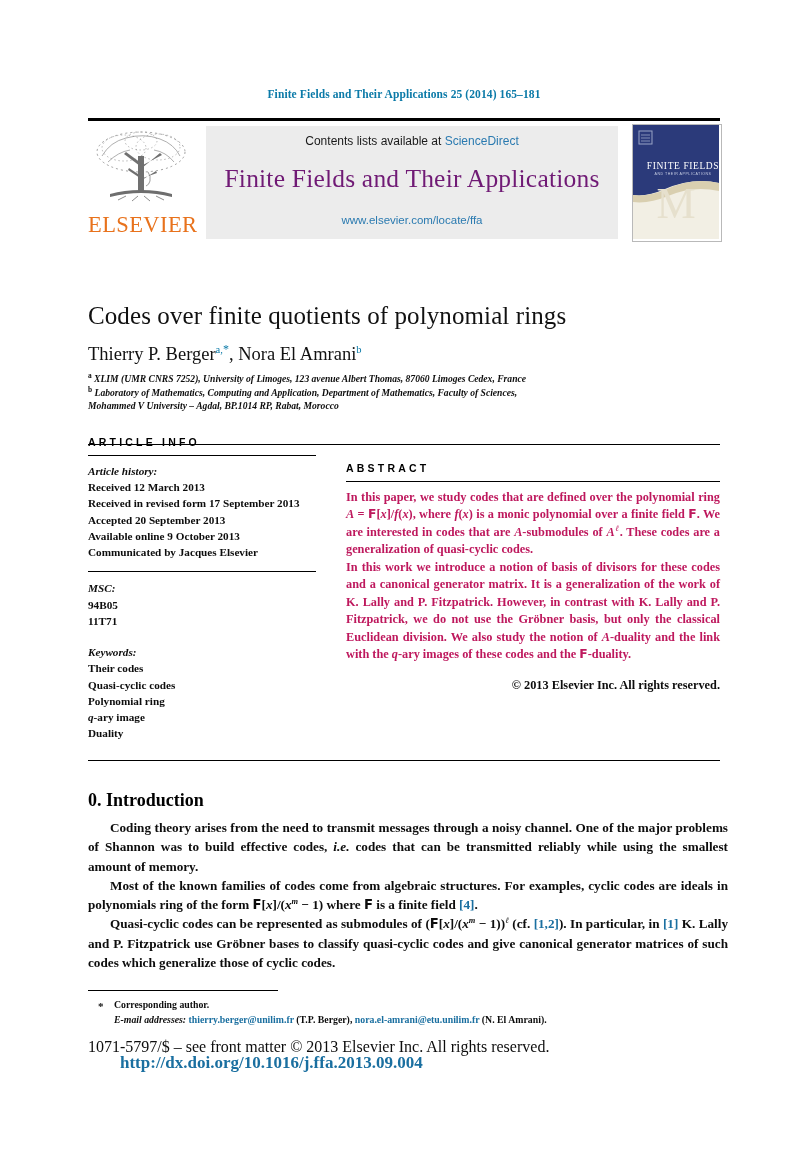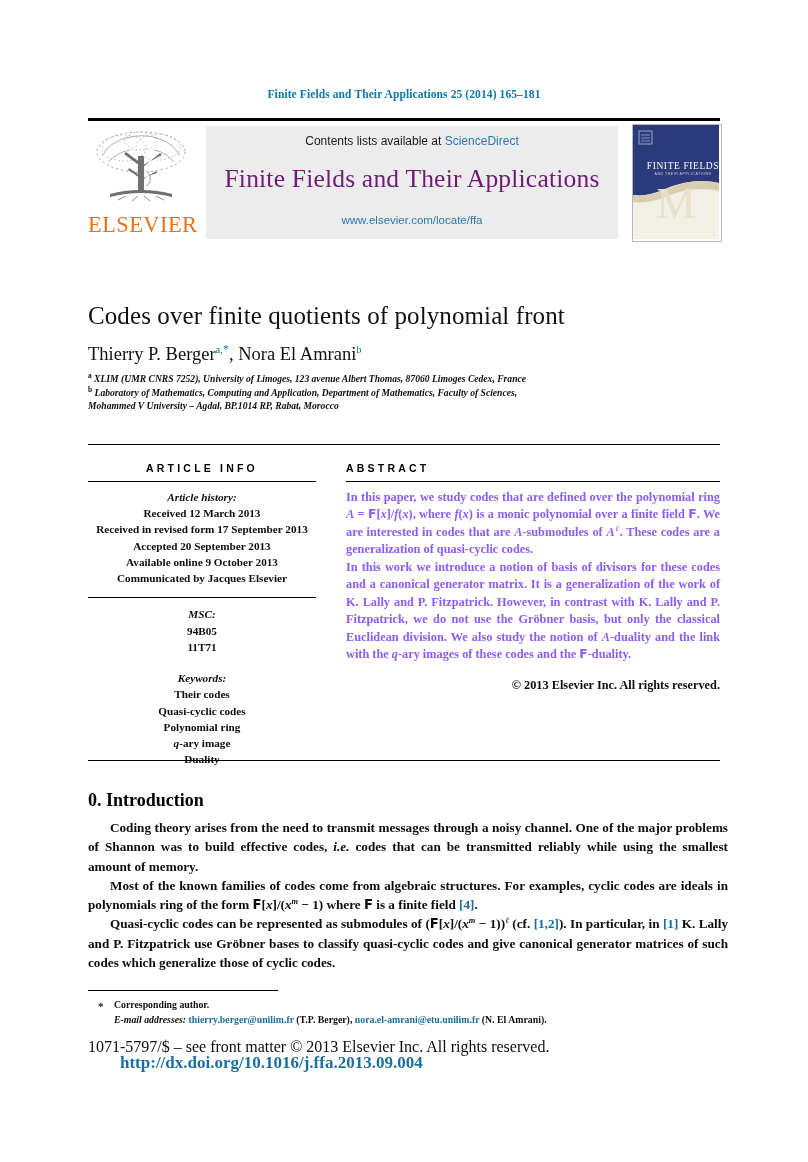--- a/index.html
+++ b/index.html
@@ -165,23 +165,22 @@
     border-top: 1px solid #000;
   }
   .band-bottom {
     position: absolute;
     left: 88px; top: 760px;
     width: 632px;
     border-top: 1px solid #000;
   }
   .col-info {
     position: absolute;
-    left: 88px; top: 462px;
+    left: 88px; top: 436px;
     width: 228px;
-    text-align: center;
   }
   .col-abs {
     position: absolute;
     left: 346px; top: 462px;
     width: 374px;
   }
   .sec-head {
     font-family: "Liberation Sans", sans-serif;
     font-size: 10.5px;
     font-weight: bold;
@@ -206,21 +205,21 @@
   }
   .info-block .it {
     font-style: italic;
   }
   .kw-gap { height: 15px; }
   .abs-p {
     font-size: 12.3px;
     line-height: 1.42;
     text-align: justify;
     font-weight: bold;
-    color: #8b5cf6;
+    color: #be185d;
     margin: 0;
   }
   .abs-copy {
     font-size: 12.3px;
     font-weight: bold;
     text-align: right;
     margin-top: 14px;
     color: #0d0d0d;
   }
   .mth { font-style: italic; }
@@ -359,21 +358,21 @@
               <path d="M8 16 H17"></path>
           </g>
           <text x="50" y="44" text-anchor="middle" font-family="Liberation Serif, serif" font-size="9.5" fill="#ffffff" letter-spacing="0.6">FINITE FIELDS</text>
           <text x="50" y="50" text-anchor="middle" font-family="Liberation Sans, sans-serif" font-size="3.6" fill="#c8cee4" letter-spacing="0.5">AND THEIR APPLICATIONS</text>
         </svg>
       </div>
 
     </div>
   </div>
 
-  <div class="title">Codes over finite quotients of polynomial front</div>
+  <div class="title">Codes over finite quotients of polynomial rings</div>
 
   <div class="authors">
     <span>Thierry P. Berger</span><sup>a,</sup><sup class="star">*</sup><span>, </span><span>Nora El Amrani</span><sup>b</sup>
   </div>
 
   <div class="affils">
     <div><sup>a</sup> <span>XLIM (UMR CNRS 7252), University of Limoges, 123 avenue Albert Thomas, 87060 Limoges Cedex, France</span></div>
     <div><sup>b</sup> <span>Laboratory of Mathematics, Computing and Application, Department of Mathematics, Faculty of Sciences,</span></div>
     <div>Mohammed V University – Agdal, BP.1014 RP, Rabat, Morocco</div>
   </div>

